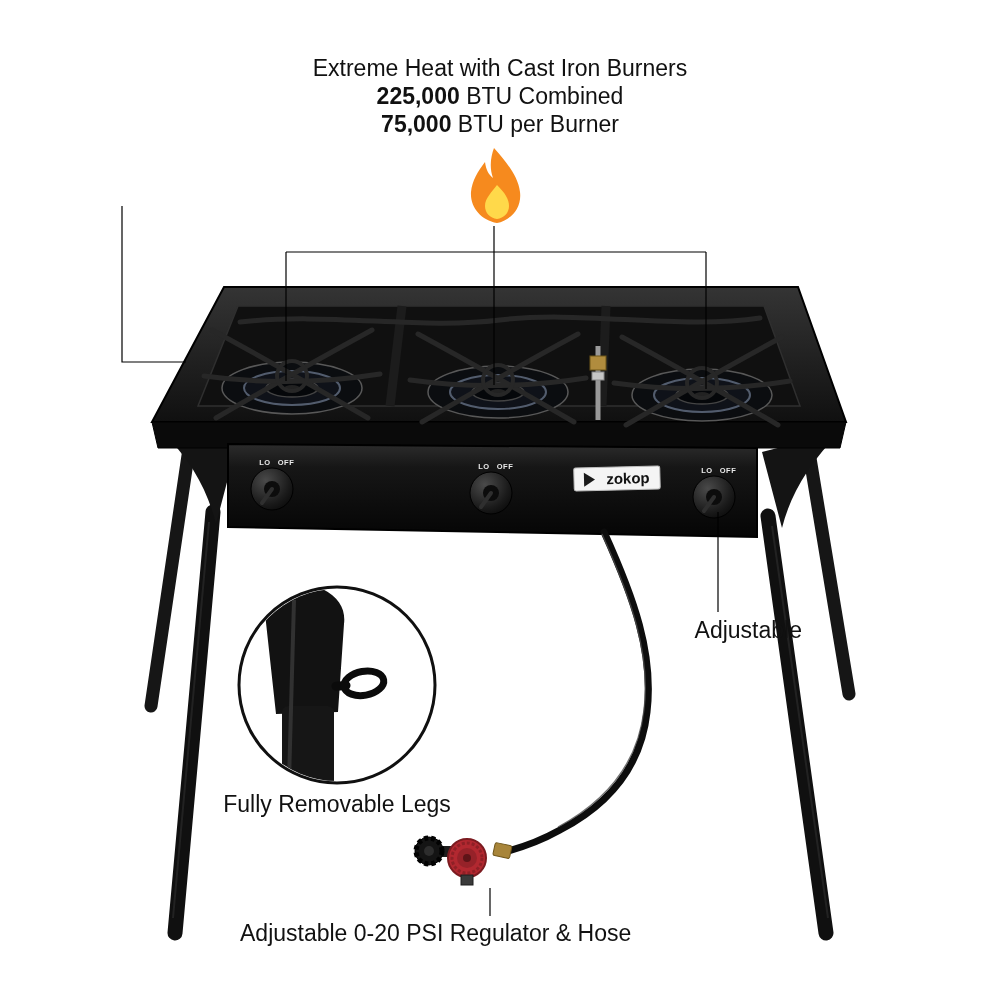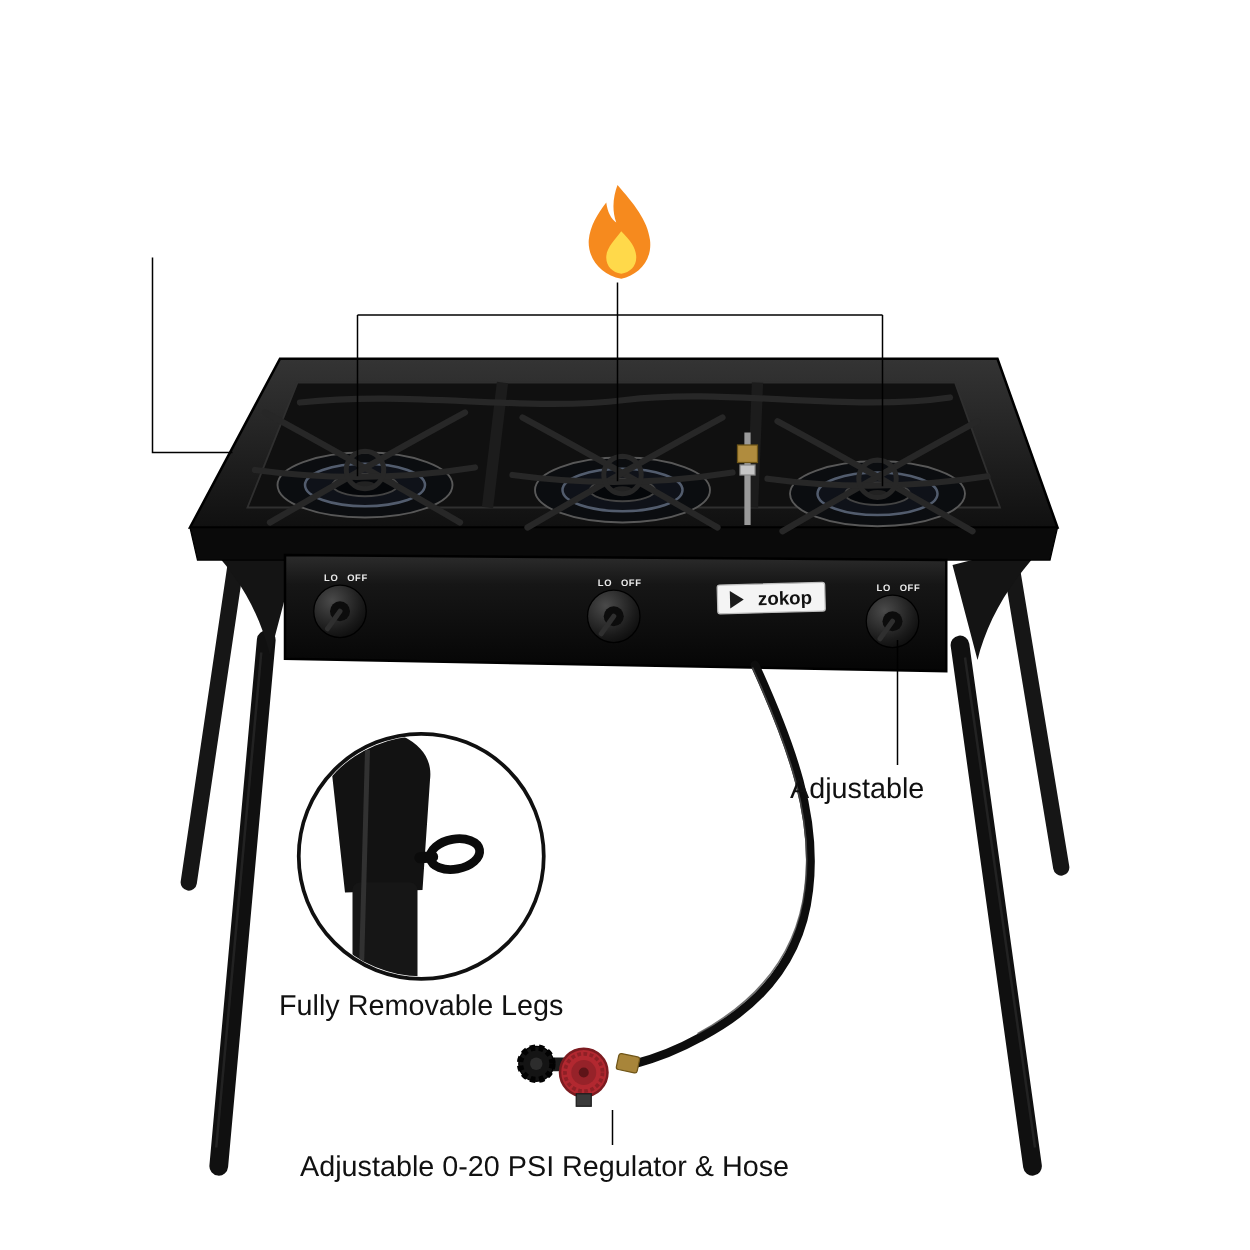--- a/index.html
+++ b/index.html
@@ -4,21 +4,21 @@
 <style>
   html,body { margin:0; padding:0; background:#fff; }
   .canvas {
     position:relative; width:1000px; height:1000px; background:#ffffff;
     overflow:hidden; font-family:"Liberation Sans", sans-serif; color:#111;
   }
   .txt { position:absolute; }
   .heading { top:54px; left:0; width:1000px; text-align:center; font-size:23px; line-height:28px; }
   .bold { font-weight:bold; }
   .sturdy { top:183px; left:8px; font-size:23px; }
-  .heat-dial { top:617px; left:632px; width:170px; text-align:left; font-size:23px; line-height:27px; }
+  .heat-dial { top:617px; left:632px; width:170px; text-align:right; font-size:23px; line-height:27px; }
   .legs-label { top:791px; left:212px; width:250px; text-align:center; font-size:23px; }
   .reg-label { top:920px; left:240px; width:500px; font-size:23px; }
   svg.scene { position:absolute; left:0; top:0; }
   .knob-label { font-size:7.5px; fill:#e9e9e9; font-weight:bold; letter-spacing:.5px; }
   .brand-text { font-size:15px; font-weight:bold; fill:#111; }
 </style>
 </head>
 <body>
 
 <div class="canvas">
@@ -177,20 +177,25 @@
       <path d="M286 252 L706 252"></path>
       <path d="M286 252 L286 381"></path>
       <path d="M494 252 L494 385"></path>
       <path d="M706 252 L706 389"></path>
       <path d="M122 206 L122 362 L186 362"></path>
       <path d="M718 512 L718 612"></path>
       <path d="M490 888 L490 916"></path>
     </g>
   </svg>
 
+  <div class="txt heading">
+    <div>Extreme Heat with Cast Iron Burners</div>
+    <div><span class="bold">225,000</span><span> BTU Combined</span></div>
+    <div><span class="bold">75,000</span><span> BTU per Burner</span></div>
+  </div>
 
 
   <div class="txt heat-dial">
     <div>Adjustable</div>
   </div>
 
   <div class="txt legs-label">Fully Removable Legs</div>
 
   <div class="txt reg-label">Adjustable 0-20 PSI Regulator &amp; Hose</div>
 

